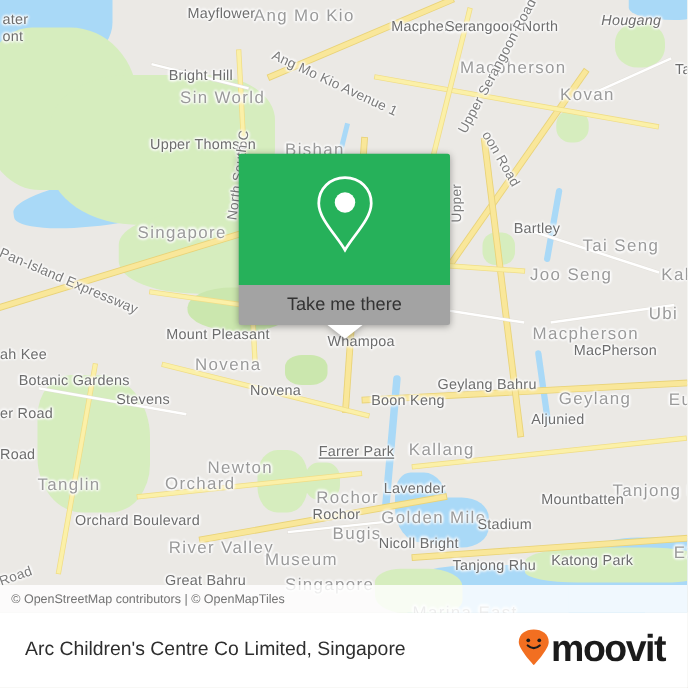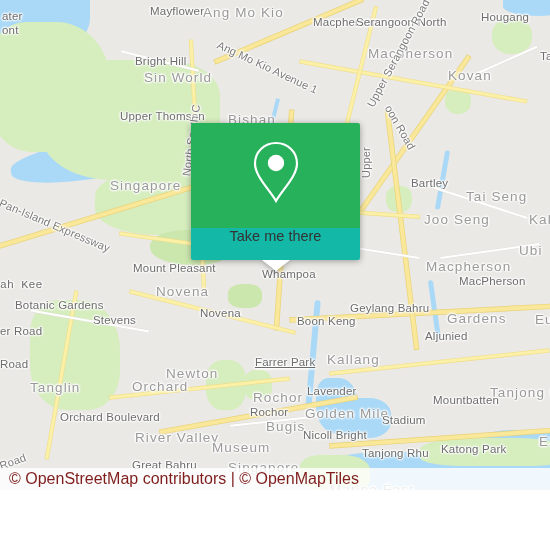--- a/index.html
+++ b/index.html
@@ -30,31 +30,31 @@
        text-shadow:0 0 3px #fff,0 0 3px #fff,1px 0 2px #fff,-1px 0 2px #fff,0 1px 2px #fff,0 -1px 2px #fff;}
   .lbl.city{color:#9a9a9a;font-size:13.5px;letter-spacing:1.1px;}
   .lbl.place{color:#6d6d6d;font-size:11.5px;}
   .lbl.roadlbl{color:#7b7b7b;font-size:11px;}
 
   
   .callout{position:absolute;left:191px;top:123px;width:169px;
            filter:drop-shadow(0 1px 3px rgba(0,0,0,.35));}
   .callout-top{height:105px;background:#26b15a;border-radius:2px 2px 0 0;
                display:flex;align-items:center;justify-content:center;}
-  .callout-bot{height:32px;background:#14b8a6;border-radius:0 0 2px 2px;
-               display:flex;justify-content:center;}
+  .callout-bot{height:32px;background:#a3a3a3;border-radius:0 0 2px 2px;
+               display:flex;align-items:center;justify-content:center;}
   .callout-bot span{font-size:14.5px;color:#333333;}
   .callout-tail{position:absolute;left:50%;top:137px;transform:translateX(-50%);
                 width:0;height:0;border-left:14px solid transparent;
                 border-right:14px solid transparent;border-top:11px solid #ffffff;}
 
   
   .attrib{position:absolute;left:0;bottom:0;width:550px;height:22px;
           background:rgba(255,255,255,.82);display:flex;align-items:center;}
-  .attrib span{font-size:16px;color:#7f1d1d;padding-left:9px;}
+  .attrib span{font-size:10px;color:#737373;padding-left:9px;}
 
   
   .footer{position:absolute;left:0;top:490px;width:550px;height:60px;background:#ffffff;
           display:flex;align-items:center;justify-content:space-between;}
   .footer-title{font-size:15.5px;color:#2e2e2e;padding-left:20px;}
   .brand{display:flex;align-items:center;padding-right:18px;}
   .brand-text{font-size:30px;font-weight:bold;color:#1b1b1b;letter-spacing:-1.2px;margin-left:1px;}
 </style>
 </head>
 <body>
@@ -121,42 +121,42 @@
     <div class="road minor" style="left:120px;top:60px;width:80px;height:2px;transform:rotate(14deg);"></div>
     <div class="road minor" style="left:230px;top:420px;width:90px;height:2px;transform:rotate(-6deg);"></div>
 
     <div id="labels">
         <div class="lbl place" style="left: 2px; top: 10px;">ater</div>
         <div class="lbl place" style="left: 2px; top: 24px;">ont</div>
         <div class="lbl place" style="left: 150px; top: 5px;">Mayflower</div>
         <div class="lbl city" style="left: 203px; top: 5px;">Ang Mo Kio</div>
         <div class="lbl place" style="left: 313px; top: 16px;">Macpherson</div>
         <div class="lbl place" style="left: 356px; top: 16px;">Serangoon North</div>
-        <div class="lbl place" style="left: 481px; top: 11px;">Hougang</div>
+        <div class="lbl place" style="left: 481px; top: 11px; font-style: italic;">Hougang</div>
         <div class="lbl city" style="left: 368px; top: 46px;">Macpherson</div>
         <div class="lbl place" style="left: 540px; top: 50px;">Ta</div>
         <div class="lbl place" style="left: 135px; top: 55px;">Bright Hill</div>
         <div class="lbl city" style="left: 448px; top: 68px;">Kovan</div>
         <div class="lbl city" style="left: 144px; top: 70px;">Sin World</div>
         <div class="lbl place" style="left: 120px; top: 110px;">Upper Thomson</div>
         <div class="lbl city" style="left: 228px; top: 112px;">Bishan</div>
         <div class="lbl place" style="left: 411px; top: 177px;">Bartley</div>
         <div class="lbl city" style="left: 466px; top: 189px;">Tai Seng</div>
         <div class="lbl city" style="left: 110px; top: 178px;">Singapore</div>
         <div class="lbl city" style="left: 424px; top: 212px;">Joo Seng</div>
         <div class="lbl city" style="left: 529px; top: 212px;">Kaki</div>
         <div class="lbl city" style="left: 519px; top: 243px;">Ubi</div>
         <div class="lbl city" style="left: 426px; top: 259px;">Macpherson</div>
         <div class="lbl place" style="left: 133px; top: 262px;">Mount Pleasant</div>
         <div class="lbl place" style="left: 262px; top: 268px;">Whampoa</div>
         <div class="lbl place" style="left: 459px; top: 275px;">MacPherson</div>
-        <div class="lbl place" style="left: 0px; top: 278px; font-family: Liberation Mono, monospace;">ah Kee</div>
+        <div class="lbl place" style="left: 0px; top: 278px;">ah Kee</div>
         <div class="lbl city" style="left: 156px; top: 284px;">Novena</div>
         <div class="lbl place" style="left: 350px; top: 302px;">Geylang Bahru</div>
-        <div class="lbl city" style="left: 447px; top: 311px;">Gardens</div>
+        <div class="lbl city" style="left: 447px; top: 311px;">Geylang</div>
         <div class="lbl place" style="left: 15px; top: 299px;">Botanic Gardens</div>
         <div class="lbl place" style="left: 93px; top: 314px;">Stevens</div>
         <div class="lbl place" style="left: 200px; top: 307px;">Novena</div>
         <div class="lbl place" style="left: 297px; top: 315px;">Boon Keng</div>
         <div class="lbl place" style="left: 425px; top: 330px;">Aljunied</div>
         <div class="lbl city" style="left: 535px; top: 312px;">Eur</div>
         <div class="lbl place" style="left: 0px; top: 325px;">er Road</div>
         <div class="lbl city" style="left: 327px; top: 352px;">Kallang</div>
         <div class="lbl place" style="left: 255px; top: 356px; text-decoration: underline;">Farrer Park</div>
         <div class="lbl place" style="left: 0px; top: 358px;">Road</div>
@@ -205,14 +205,28 @@
         <span>Take me there</span>
       </div>
       <div class="callout-tail"></div>
     </div>
 
     <div class="attrib">
       <span>© OpenStreetMap contributors | © OpenMapTiles</span>
     </div>
   </div>
 
+  <div class="footer">
+    <div class="footer-title">Arc Children's Centre Co Limited, Singapore</div>
+    <div class="brand">
+      <span>
+        <svg width="26" height="30" viewBox="0 0 26 30" aria-hidden="true">
+          <path d="M13 29 C13 29 25 16.5 25 10.5 C25 4.2 19.6 0.5 13 0.5 C6.4 0.5 1 4.2 1 10.5 C1 16.5 13 29 13 29 Z" fill="#f26f21"></path>
+          <circle cx="8.6" cy="9.2" r="1.5" fill="#1b1b1b"></circle>
+          <circle cx="17.4" cy="9.2" r="1.5" fill="#1b1b1b"></circle>
+          <path d="M8.2 13.4 Q13 17.6 17.8 13.4" fill="none" stroke="#1b1b1b" stroke-width="1.8" stroke-linecap="round"></path>
+        </svg>
+      </span>
+      <span class="brand-text">moovit</span>
+    </div>
+  </div>
 
 </div>
 
 </body></html>

